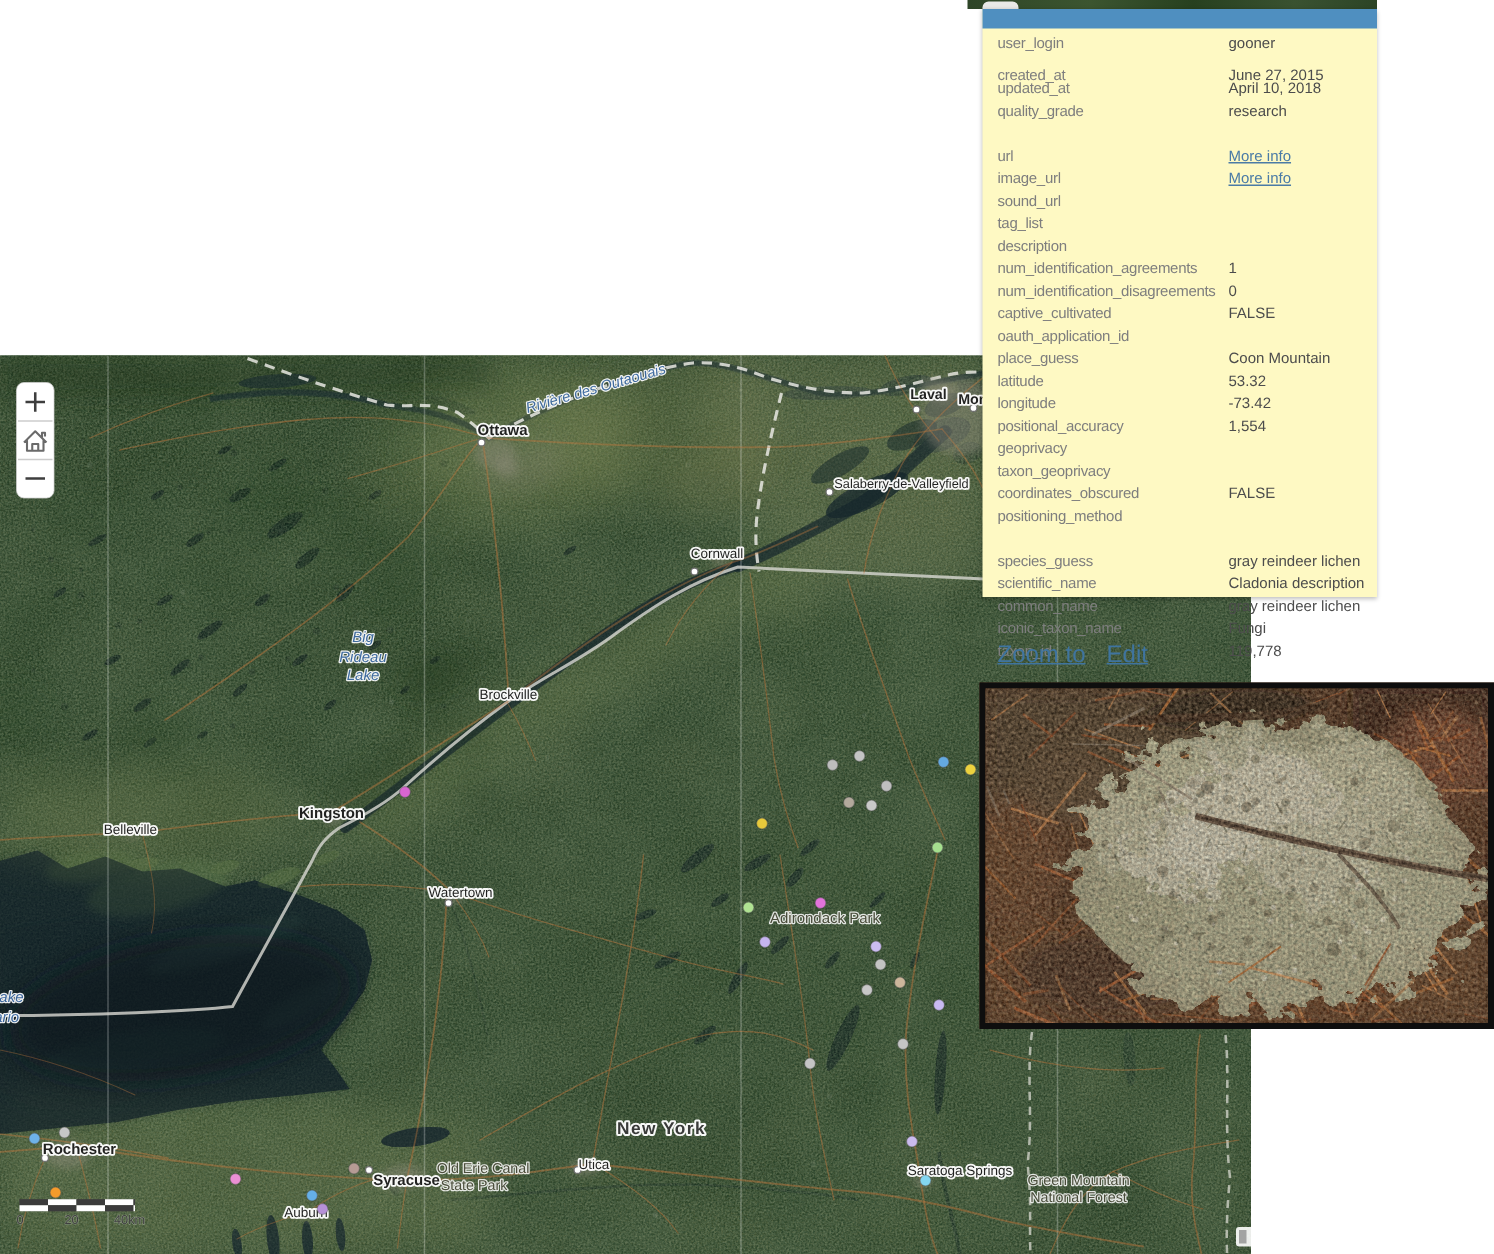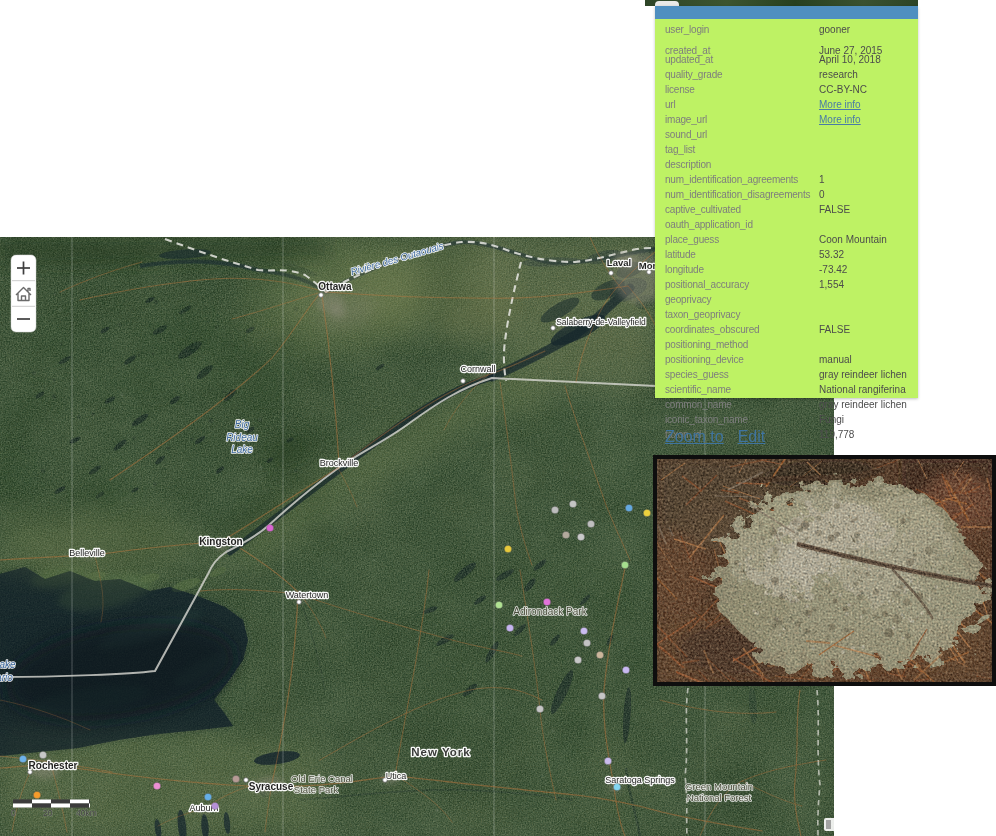--- a/index.html
+++ b/index.html
@@ -1,17 +1,17 @@
 <!DOCTYPE html>
 <html><head><meta charset="utf-8"><style>
 *{margin:0;padding:0;box-sizing:border-box}
 html,body{width:996px;height:836px;background:#ffffff;overflow:hidden;position:relative;font-family:"Liberation Sans",sans-serif}
 #strip{position:absolute;left:645px;top:0;width:273px;height:6px;background:linear-gradient(90deg,#2e4527,#3c5530 30%,#27401f 55%,#3a5231 80%,#2c4426)}
 #map{position:absolute;left:0;top:237px;width:834px;height:599px}
-#popup{position:absolute;left:655px;top:6px;width:263px;height:392px;background:#bef264;border-radius:0 3px 0 0;box-shadow:0 1px 3px rgba(0,0,0,0.25)}
+#popup{position:absolute;left:655px;top:6px;width:263px;height:392px;background:#fef9c3;border-radius:0 3px 0 0;box-shadow:0 1px 3px rgba(0,0,0,0.25)}
 #ptab{position:absolute;left:655px;top:1px;width:24px;height:6px;background:#e9e9e7;border-radius:4px 4px 0 0}
 #phead{position:absolute;left:0;top:0;width:263px;height:13px;background:#4f8fc0}
 .rw{position:absolute;left:0;width:263px;height:15px;font-size:10px;line-height:15px;white-space:nowrap}
 .lb{position:absolute;left:10px;color:#7e7e7e;letter-spacing:-0.2px}
 .vl{position:absolute;left:164px;color:#4c4c4c}
 .lnk{color:#4a7ba6;text-decoration:underline}
 #plinks{position:absolute;left:10px;top:422px;font-size:16px;color:#4a7ba6}
 #plinks a{color:#3f749f;text-decoration:underline;margin-right:14px}
 #photo{position:absolute;left:653px;top:455px;width:343px;height:231px;border:4px solid #0e0e0e;background:#54321d}
 </style></head><body>
@@ -734,24 +734,20 @@
       <span class="vl">June 27, 2015</span>
     </div>
     <div class="rw" style="top:46px">
       <span class="lb">updated_at</span>
       <span class="vl">April 10, 2018</span>
     </div>
     <div class="rw" style="top:61px">
       <span class="lb">quality_grade</span>
       <span class="vl">research</span>
     </div>
-    <div class="rw" style="top:76px">
-      <span class="lb">license</span>
-      <span class="vl">CC-BY-NC</span>
-    </div>
     <div class="rw" style="top:91px">
       <span class="lb">url</span>
       <span class="vl"><a class="lnk">More info</a></span>
     </div>
     <div class="rw" style="top:106px">
       <span class="lb">image_url</span>
       <span class="vl"><a class="lnk">More info</a></span>
     </div>
     <div class="rw" style="top:121px">
       <span class="lb">sound_url</span>
@@ -806,31 +802,27 @@
       <span class="vl"></span>
     </div>
     <div class="rw" style="top:316px">
       <span class="lb">coordinates_obscured</span>
       <span class="vl">FALSE</span>
     </div>
     <div class="rw" style="top:331px">
       <span class="lb">positioning_method</span>
       <span class="vl"></span>
     </div>
-    <div class="rw" style="top:346px">
-      <span class="lb">positioning_device</span>
-      <span class="vl">manual</span>
-    </div>
     <div class="rw" style="top:361px">
       <span class="lb">species_guess</span>
       <span class="vl">gray reindeer lichen</span>
     </div>
     <div class="rw" style="top:376px">
       <span class="lb">scientific_name</span>
-      <span class="vl">National rangiferina</span>
+      <span class="vl">Cladonia description</span>
     </div>
     <div class="rw" style="top:391px">
       <span class="lb">common_name</span>
       <span class="vl">gray reindeer lichen</span>
     </div>
     <div class="rw" style="top:406px">
       <span class="lb">iconic_taxon_name</span>
       <span class="vl">Fungi</span>
     </div>
     <div class="rw" style="top:421px">

